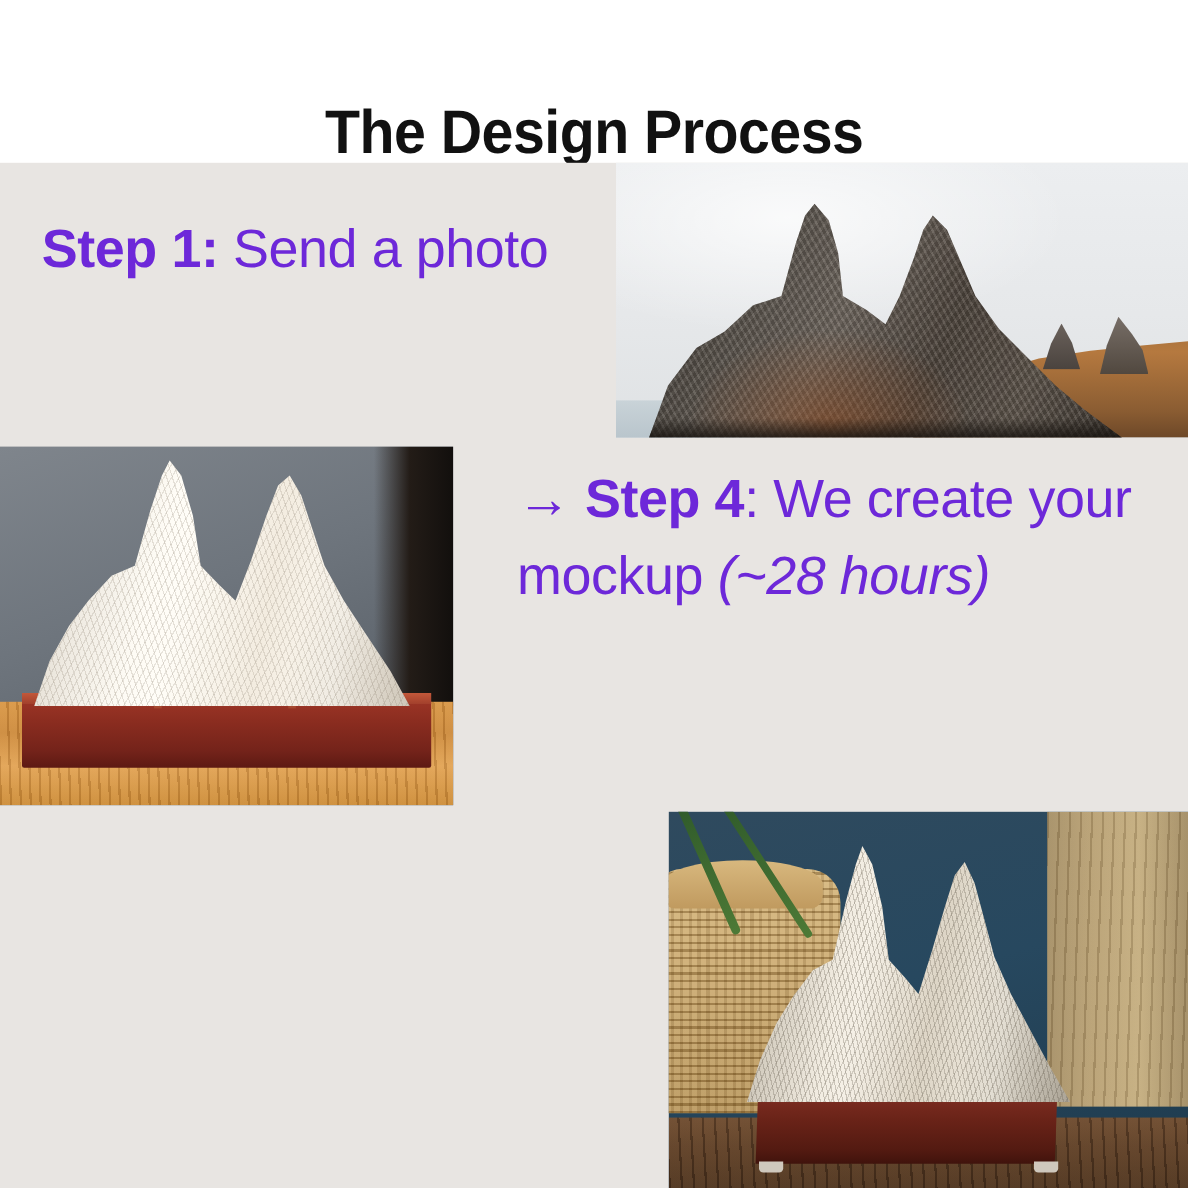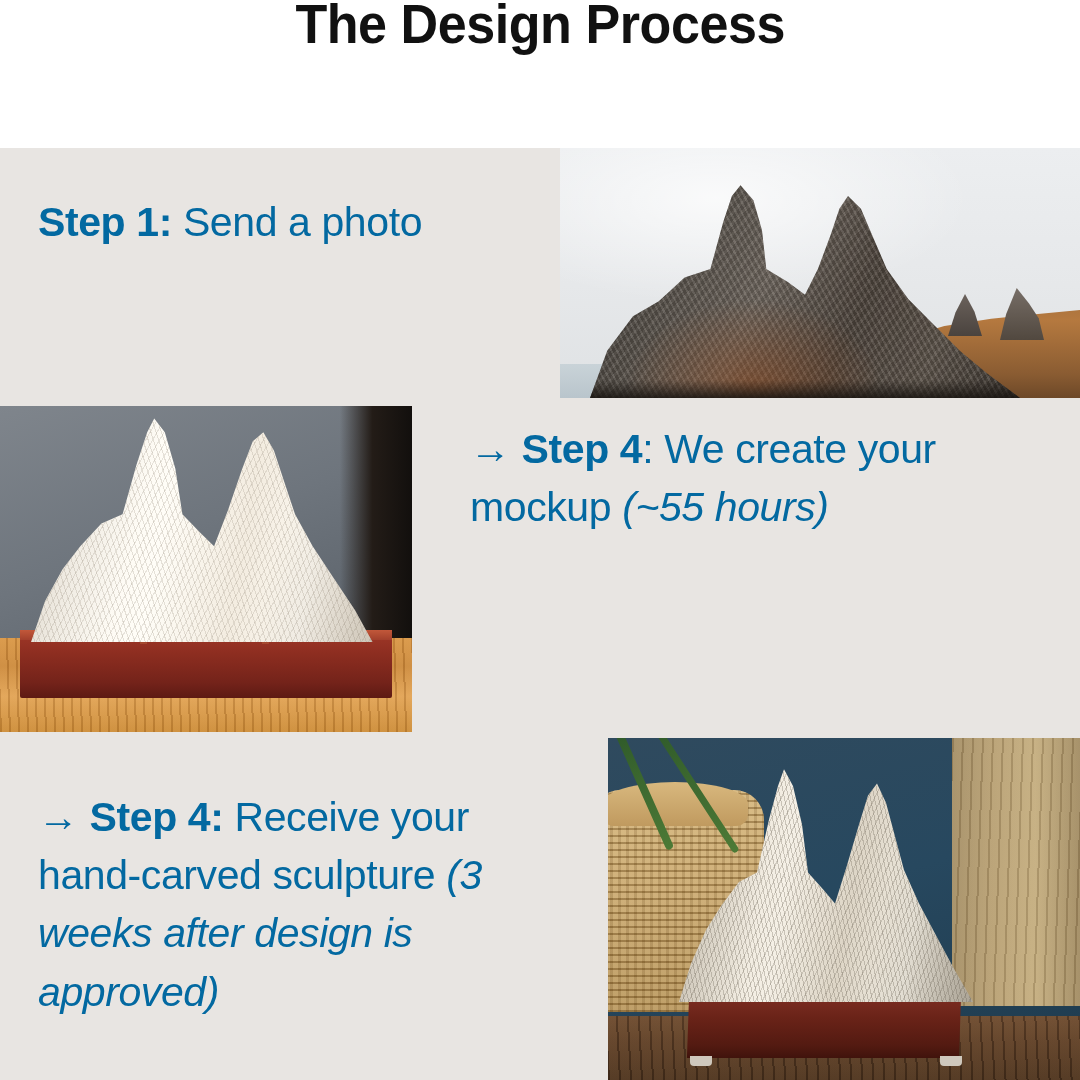--- a/index.html
+++ b/index.html
@@ -22,21 +22,21 @@
   }
 
   
   .header-band {
     position: absolute;
     left: 0; top: 0;
     width: 1080px;
     height: 148px;
     background: #ffffff;
     display: flex;
-    align-items: flex-start;
+    align-items: flex-end;
     justify-content: center;
   }
   .page-title {
     font-family: "Liberation Sans", sans-serif;
     font-weight: 700;
     font-size: 56px;
     letter-spacing: -0.5px;
     color: #111111;
     transform: scaleX(0.93);
     transform-origin: center;
@@ -259,23 +259,23 @@
       repeating-linear-gradient(-64deg, rgba(110,102,88,.26) 0 1px, rgba(255,255,255,0) 1px 6px);
   }
   #photo-final .sculpt2-shade {
     position: absolute; left: 0; top: 0; width: 100%; height: 100%;
     background: linear-gradient(100deg, rgba(90,84,72,.28) 0%, rgba(255,255,255,0) 32%, rgba(255,255,255,0) 68%, rgba(90,84,72,.30) 100%);
   }
 
   
   .step-block {
     position: absolute;
-    color: #0369a1;
+    color: #6d28d9;
     font-family: "Liberation Sans", sans-serif;
-    font-size: 41px;
+    font-size: 49px;
     line-height: 1.42;
     letter-spacing: -0.4px;
   }
   .step-block .b { font-weight: 700; }
   .step-block .i { font-style: italic; }
   .step-block .arrow { font-weight: 400; }
 
   #step-1 { left: 38px; top: 193px; width: 500px; }
   #step-23 { left: 470px; top: 420px; width: 560px; }
   #step-4 { left: 38px; top: 788px; width: 530px; }
@@ -342,20 +342,17 @@
       <div class="sculpt2-tex"></div>
       <div class="sculpt2-shade"></div>
     </div>
   </div>
 
   <div class="step-block" id="step-1">
     <span class="arrow"></span><span class="b">Step 1:</span><span> Send a photo</span><br>
   </div>
 
   <div class="step-block" id="step-23">
-    <span class="step-line"><span class="arrow">→ </span><span class="b">Step 4</span><span>: We create your mockup </span><span class="i">(~55 hours)</span></span>
-  </div>
-
-  <div class="step-block" id="step-4">
-    <span class="arrow">→ </span><span class="b">Step 4:</span><span> Receive your hand-carved sculpture </span><span class="i">(3 weeks after design is approved)</span>
-  </div>
+    <span class="step-line"><span class="arrow">→ </span><span class="b">Step 4</span><span>: We create your mockup </span><span class="i">(~28 hours)</span></span>
+  </div>
+
 
 </div>
 
 </body></html>

